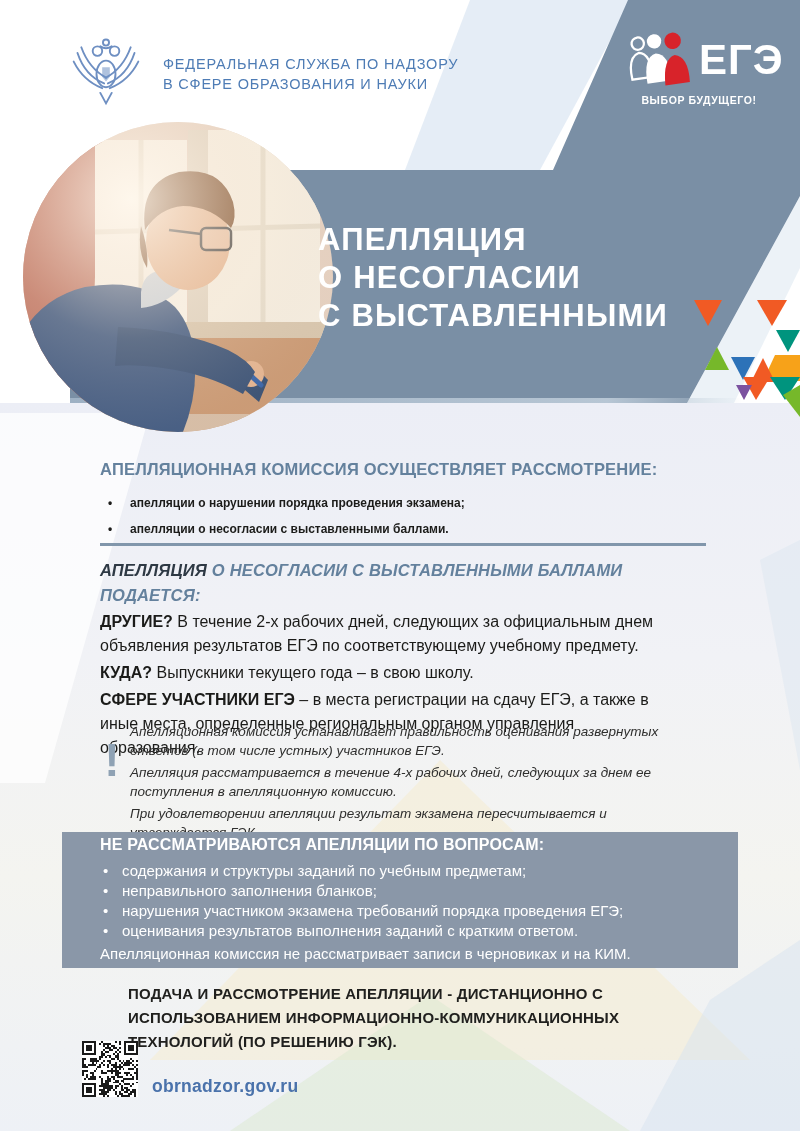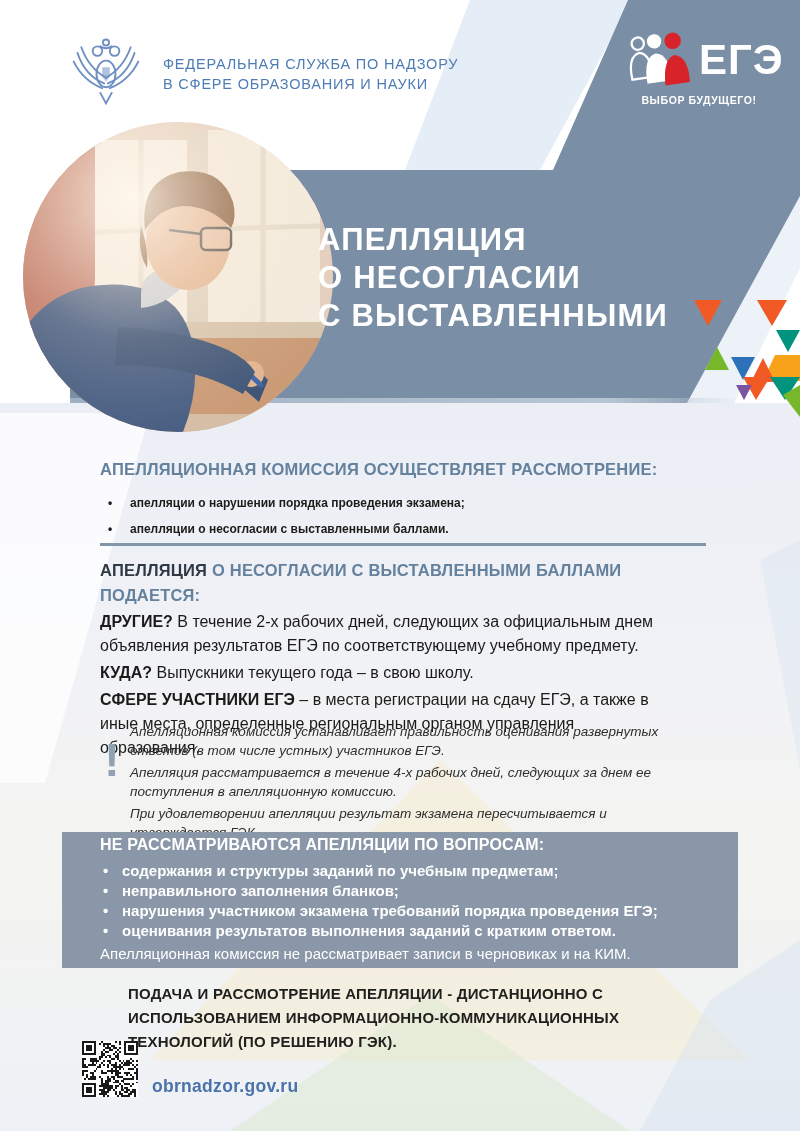--- a/index.html
+++ b/index.html
@@ -56,35 +56,35 @@
 
   
   h2{margin:0;font-size:16.5px;font-weight:700;color:var(--heading);letter-spacing:.2px;}
   .sec-review{left:100px;top:460px;width:612px;}
   ul.blist{list-style:none;margin:11px 0 0;padding:0;}
   .sec-review li{position:relative;padding-left:30px;font-size:12px;font-weight:700;
     color:#1c1c1a;line-height:26px;}
   .sec-review li::before{content:"•";position:absolute;left:8px;}
   .divider{left:100px;top:543px;width:606px;height:3px;background:#8196ab;}
 
-  .sec-filing-head{left:100px;top:558px;width:562px;line-height:25px;}
+  .sec-filing-head{left:100px;top:558px;width:562px;line-height:25px;font-style:italic;}
   .sec-filing-head .dark{color:var(--heading_dark);}
   .sec-filing-body{left:100px;top:610px;width:578px;}
   .sec-filing-body p{margin:0 0 3px;font-size:16px;line-height:24px;color:#1b1b19;}
   .sec-filing-body .lead{font-weight:700;}
 
   .excl{left:100px;top:738px;width:24px;font-size:46px;font-weight:700;
     color:#8fa2b4;line-height:44px;text-align:center;}
   .notes{left:130px;top:722px;width:566px;}
   .notes p{margin:0 0 3px;font-size:13.5px;font-style:italic;color:#2f2f2e;line-height:19px;}
 
   .graybox{left:62px;top:832px;width:676px;height:136px;background:var(--box);
     box-sizing:border-box;padding:4px 20px 0 38px;}
   .graybox h2{font-size:16px;color:#fff;}
-  .graybox ul{list-style:none;margin:7px 0 0;padding:0;font-weight:bold;}
+  .graybox ul{list-style:none;margin:7px 0 0;padding:0;}
   .graybox li{position:relative;padding-left:22px;font-size:15px;color:#fff;line-height:20px;}
   .graybox li::before{content:"•";position:absolute;left:3px;}
   .box-footer{margin:4px 0 0;font-size:15px;color:#fff;}
 
   .statement{left:128px;top:982px;width:566px;font-size:15px;font-weight:700;
     line-height:24px;color:#20201e;letter-spacing:.2px;}
 
   .qr{left:82px;top:1041px;width:56px;height:56px;}
   .url{left:152px;top:1076px;font-size:17.5px;font-weight:700;color:var(--link_blue);
     text-decoration:none;letter-spacing:.3px;}

